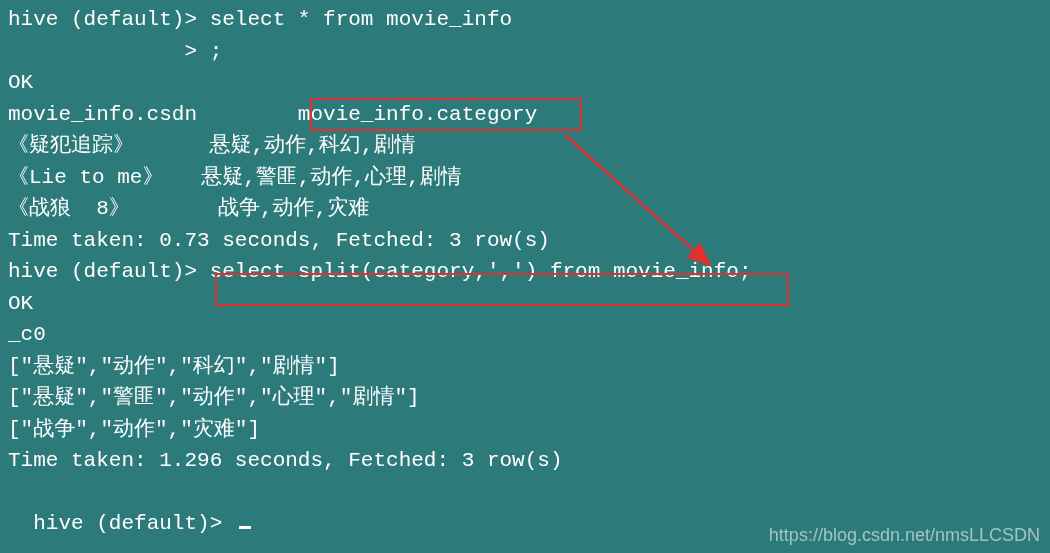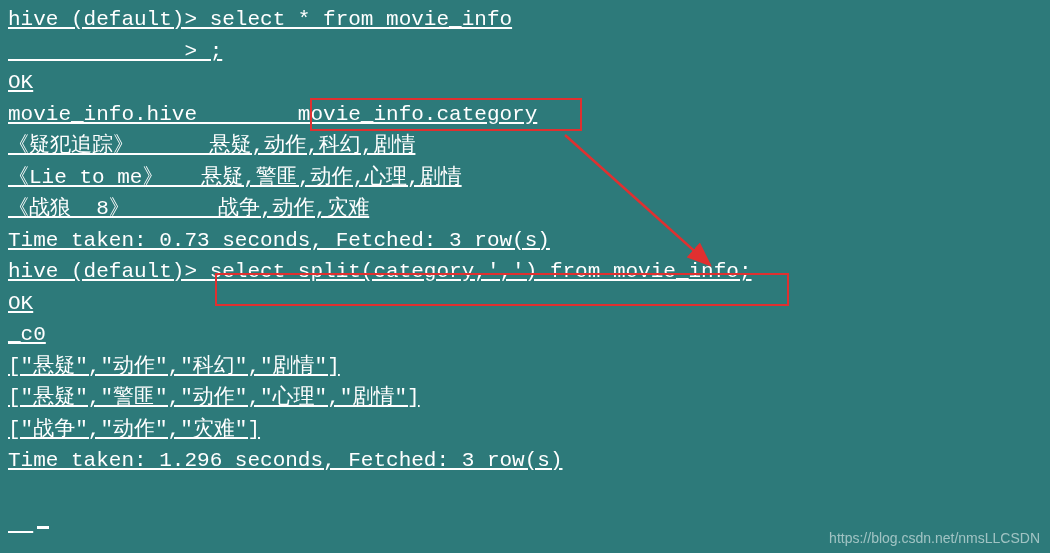--- a/index.html
+++ b/index.html
@@ -15,21 +15,20 @@
       padding: 4px 8px;
       width: 1050px;
       height: 553px;
       position: relative;
       line-height: 1.5;
       overflow: hidden;
     }
     .line {
       white-space: pre;
       position: relative;
-      text-decoration: underline;
     }
     .highlight-box {
       border: 2px solid #e03030;
       position: absolute;
       pointer-events: none;
     }
     .box1 {
       left: 310px;
       top: 98px;
       width: 272px;
@@ -54,44 +53,44 @@
       height: 3px;
       background-color: #ffffff;
       vertical-align: baseline;
       margin-left: 4px;
     }
     .watermark {
       position: absolute;
       bottom: 4px;
       right: 10px;
       color: rgba(255,255,255,0.55);
-      font-size: 14px;
+      font-size: 18px;
       font-family: Arial, sans-serif;
     }
   </style>
 </head>
 <body>
 
 <div class="line">hive (default)&gt; select * from movie_info</div>
 <div class="line">              &gt; ;</div>
 <div class="line">OK</div>
-<div class="line">movie_info.hive        movie_info.category</div>
+<div class="line">movie_info.csdn        movie_info.category</div>
 <div class="line">《疑犯追踪》      悬疑,动作,科幻,剧情</div>
 <div class="line">《Lie to me》   悬疑,警匪,动作,心理,剧情</div>
 <div class="line">《战狼  8》       战争,动作,灾难</div>
 <div class="line">Time taken: 0.73 seconds, Fetched: 3 row(s)</div>
 <div class="line">hive (default)&gt; select split(category,',') from movie_info;</div>
 <div class="line">OK</div>
 <div class="line">_c0</div>
 <div class="line">["悬疑","动作","科幻","剧情"]</div>
 <div class="line">["悬疑","警匪","动作","心理","剧情"]</div>
 <div class="line">["战争","动作","灾难"]</div>
 <div class="line">Time taken: 1.296 seconds, Fetched: 3 row(s)</div>
 <div class="line">
-  <span class="cursor"></span>
+  <span>hive (default)&gt; </span><span class="cursor"></span>
 </div>
 
 <div class="highlight-box box1"></div>
 <div class="highlight-box box2"></div>
 
 <div class="arrow" style="left:560px; top:130px;">
   <svg width="180" height="160">
     <defs>
       <marker id="arrowhead" markerWidth="10" markerHeight="8" refX="9" refY="4" orient="auto">
         <polygon points="0 0, 10 4, 0 8" fill="#e03030"></polygon>

